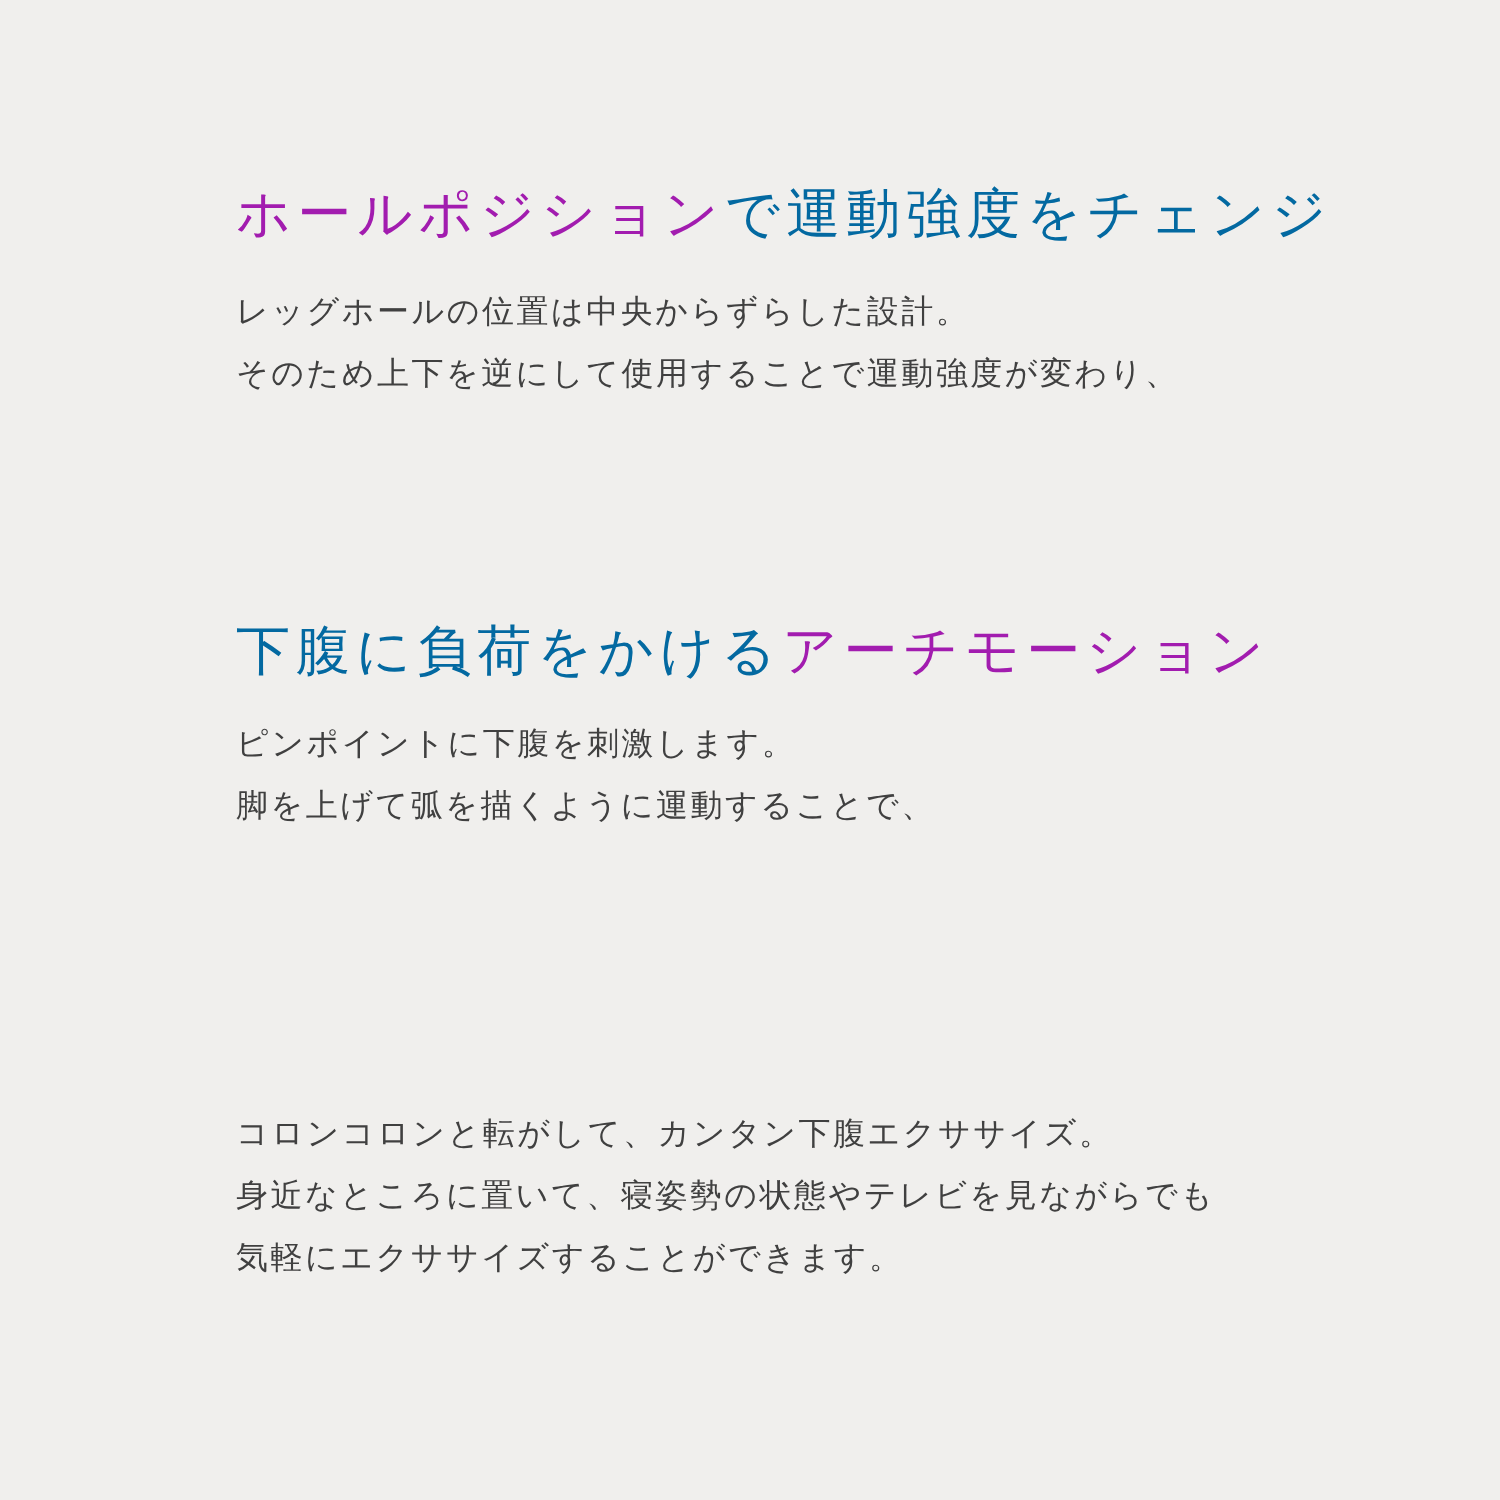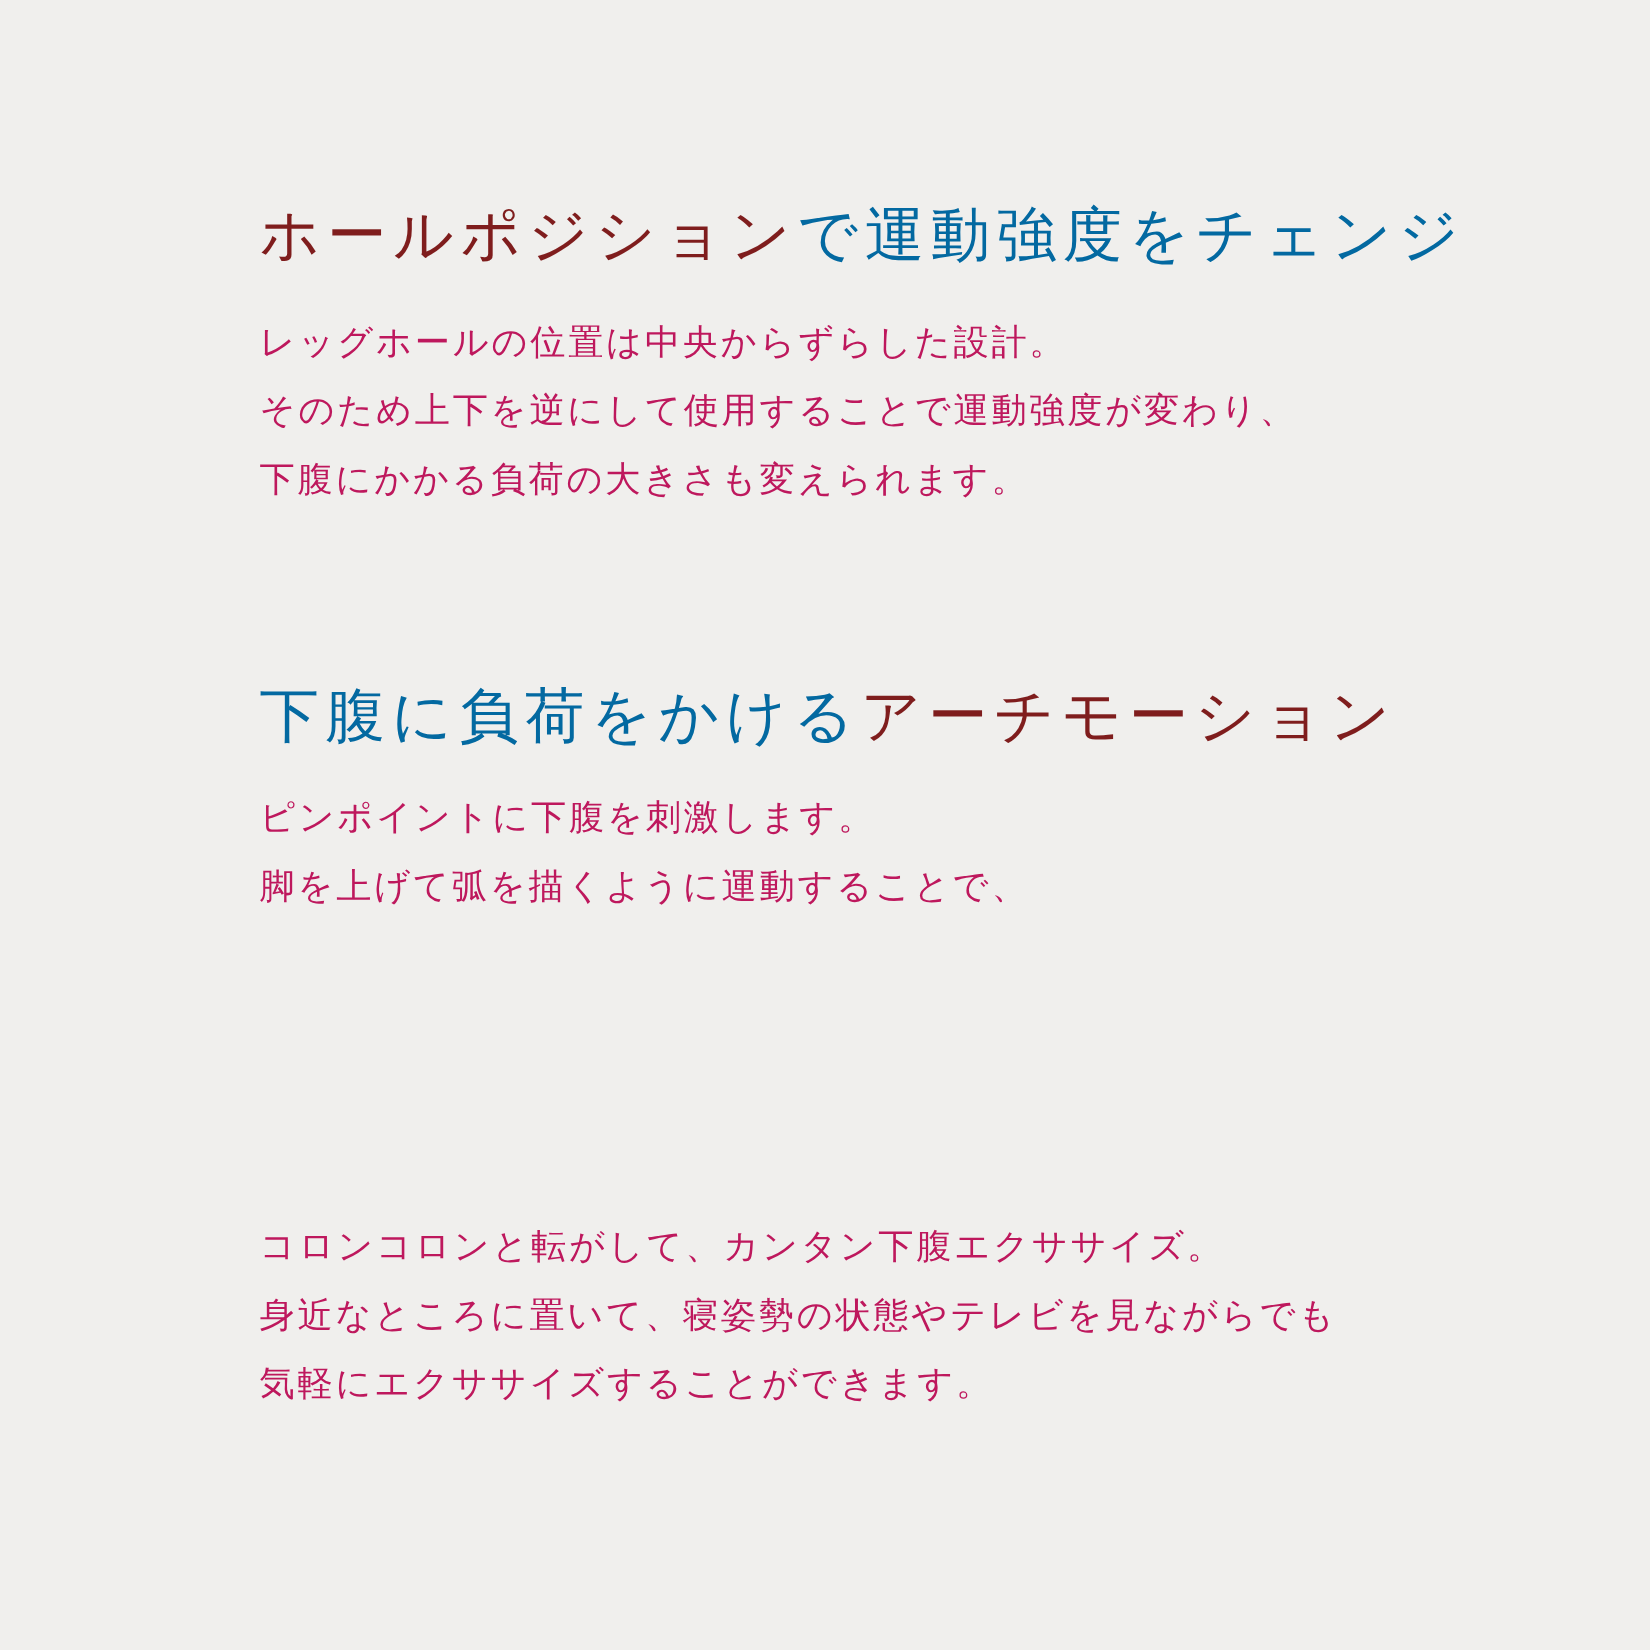--- a/index.html
+++ b/index.html
@@ -22,47 +22,46 @@
   .heading {
     margin: 0;
     font-family: "Liberation Serif", "DejaVu Serif", serif;
     font-size: 54px;
     font-weight: 500;
     letter-spacing: 6px;
     line-height: 1.18;
     color: #211e1d;
     white-space: nowrap;
   }
-  .heading .seg-red { color: #7f1d1d; margin-top: 30px; }
+  .heading .seg-red { color: #a21caf; margin-top: 30px; }
   .heading .seg-black { color: #0369a1; }
   .body {
     position: absolute;
     left: 236px;
     margin: 0;
     font-size: 32px;
     font-weight: 500;
     letter-spacing: 2.5px;
     line-height: 62px;
-    color: #be185d;
+    color: #404040;
     white-space: nowrap;
   }
   .body .line { display: block; }
 </style>
 </head>
 <body>
 
 <div class="page">
 
   <section class="section" style="top:183px">
     <h2 class="heading"><span class="seg-red">ホールポジション</span><span class="seg-black">で運動強度をチェンジ</span></h2>
   </section>
   <p class="body" style="top:280px">
     <span class="line">レッグホールの位置は中央からずらした設計。</span>
     <span class="line">そのため上下を逆にして使用することで運動強度が変わり、</span>
-    <span class="line">下腹にかかる負荷の大きさも変えられます。</span>
   </p>
 
   <section class="section" style="top:620px">
     <h2 class="heading"><span class="seg-black">下腹に負荷をかける</span><span class="seg-red">アーチモーション</span></h2>
   </section>
   <p class="body" style="top:712px">
     <span class="line">ピンポイントに下腹を刺激します。</span>
     <span class="line">脚を上げて弧を描くように運動することで、</span>
   </p>
 

